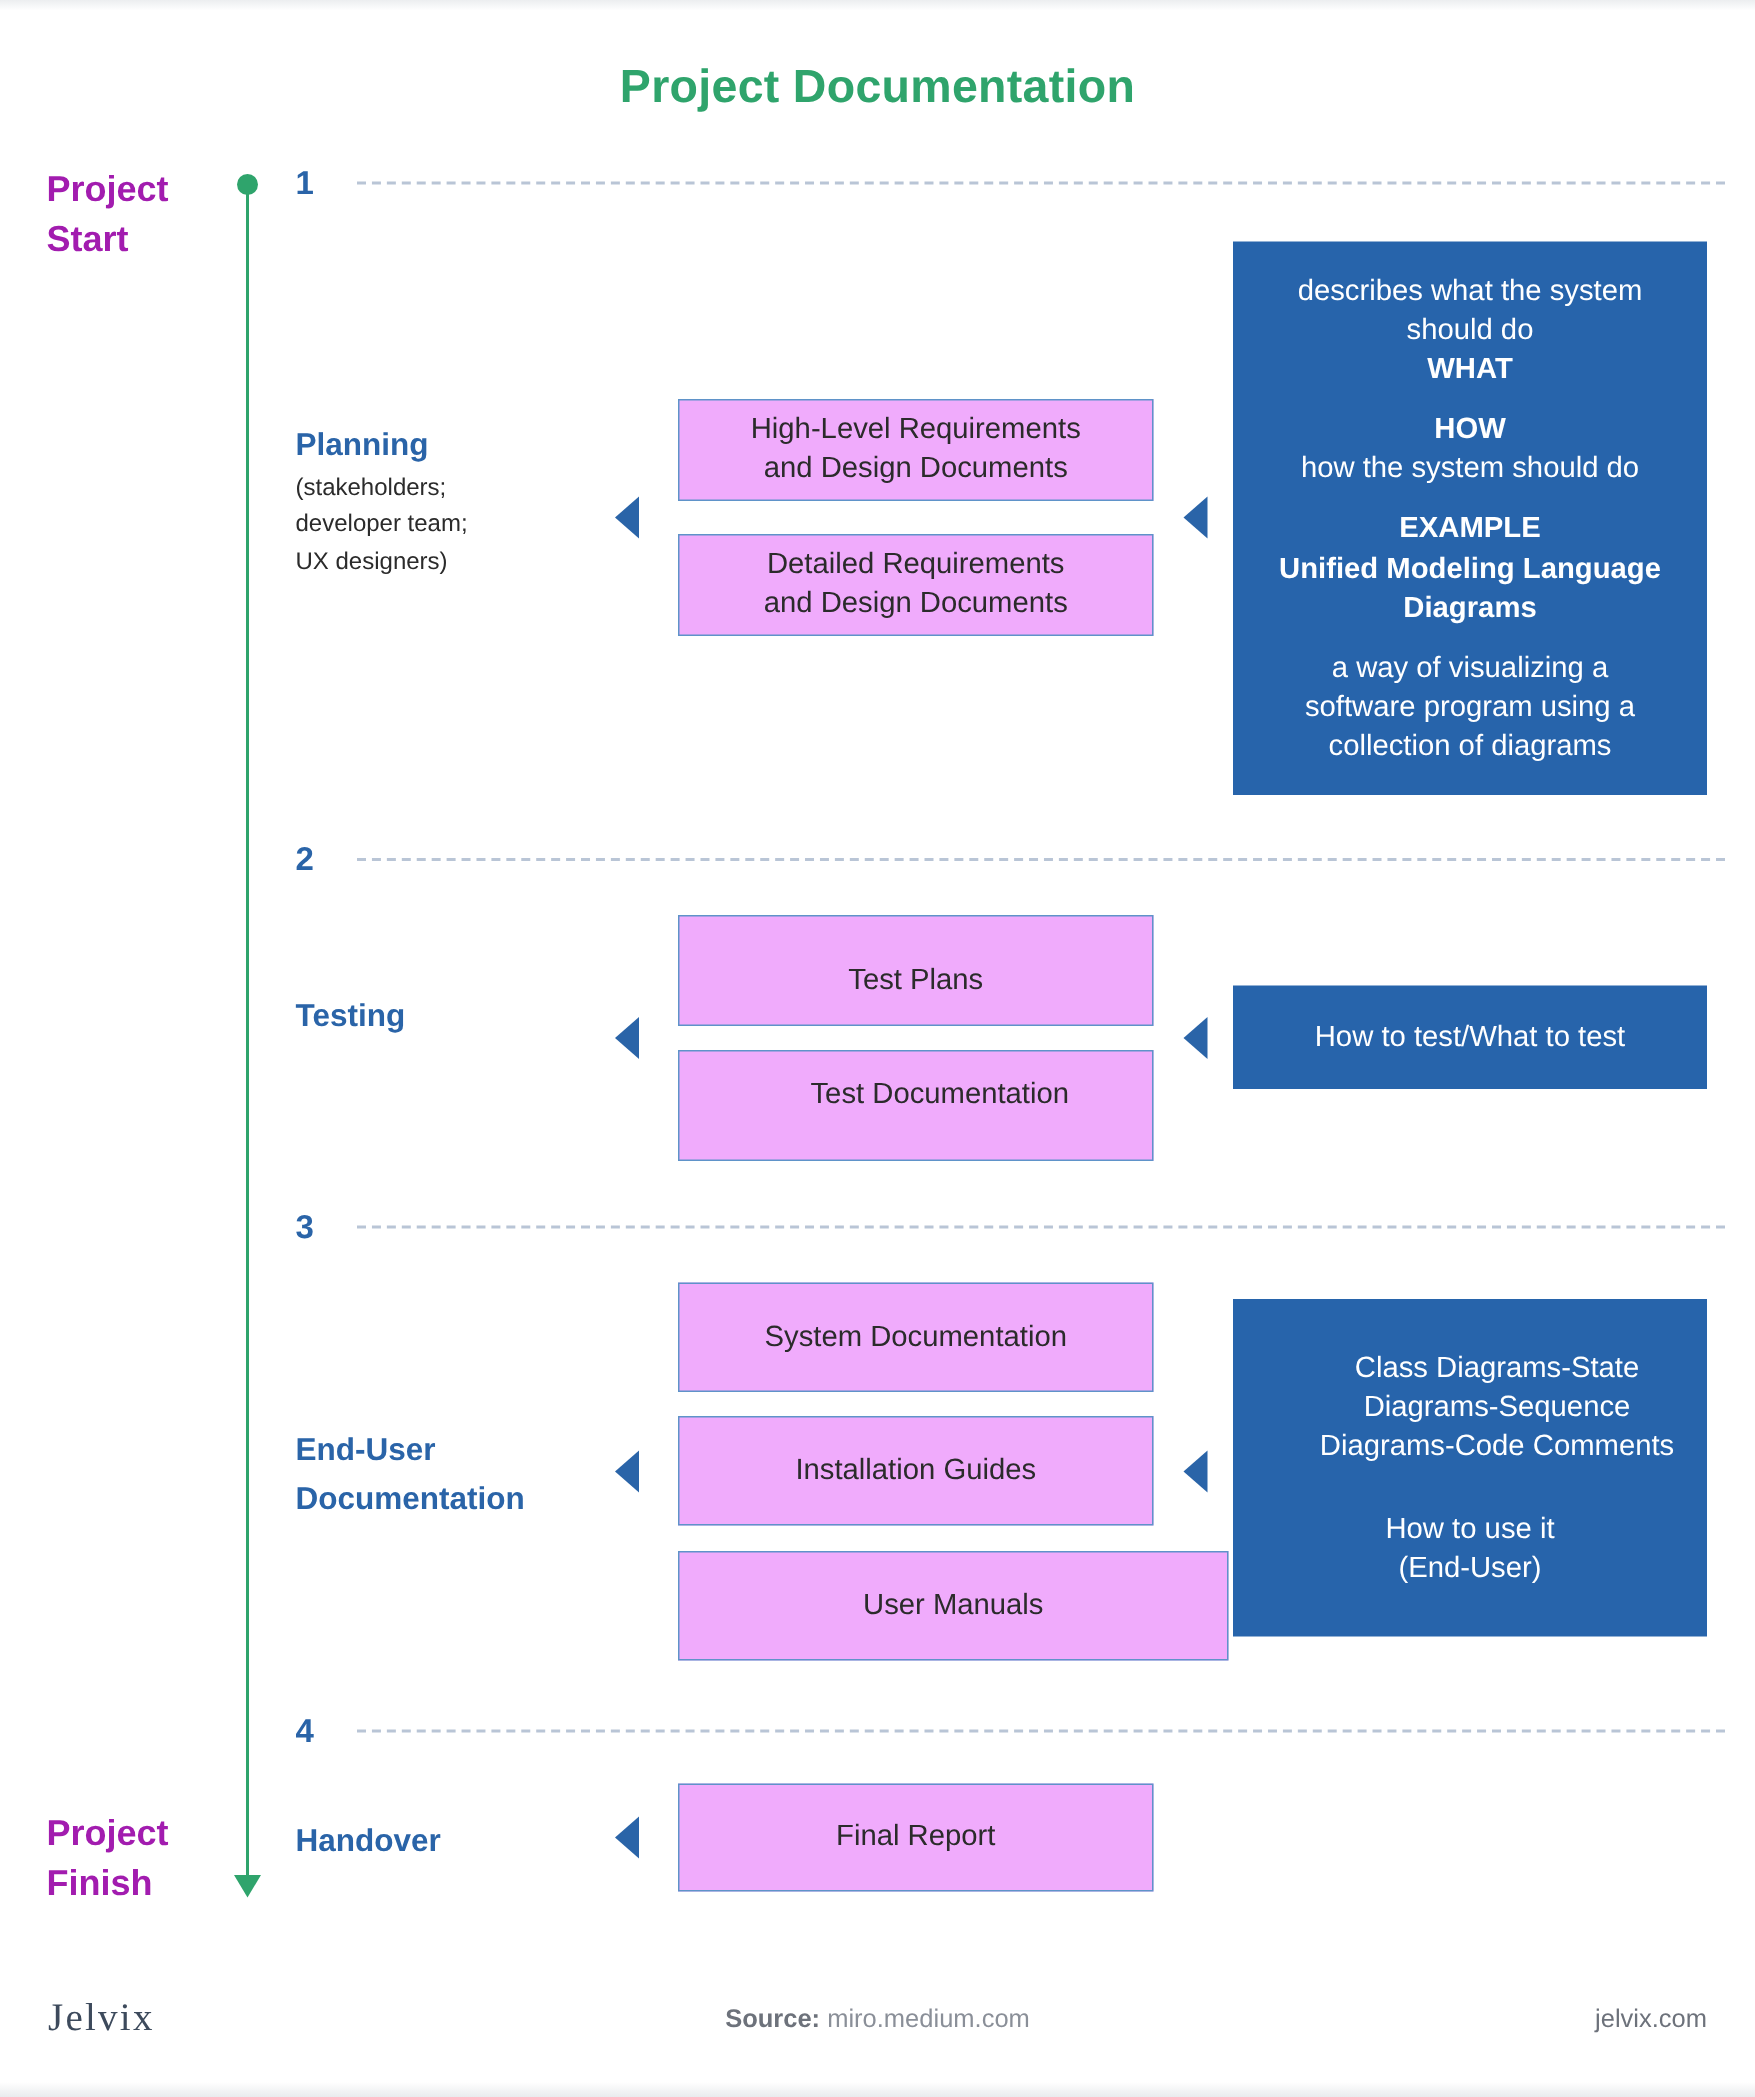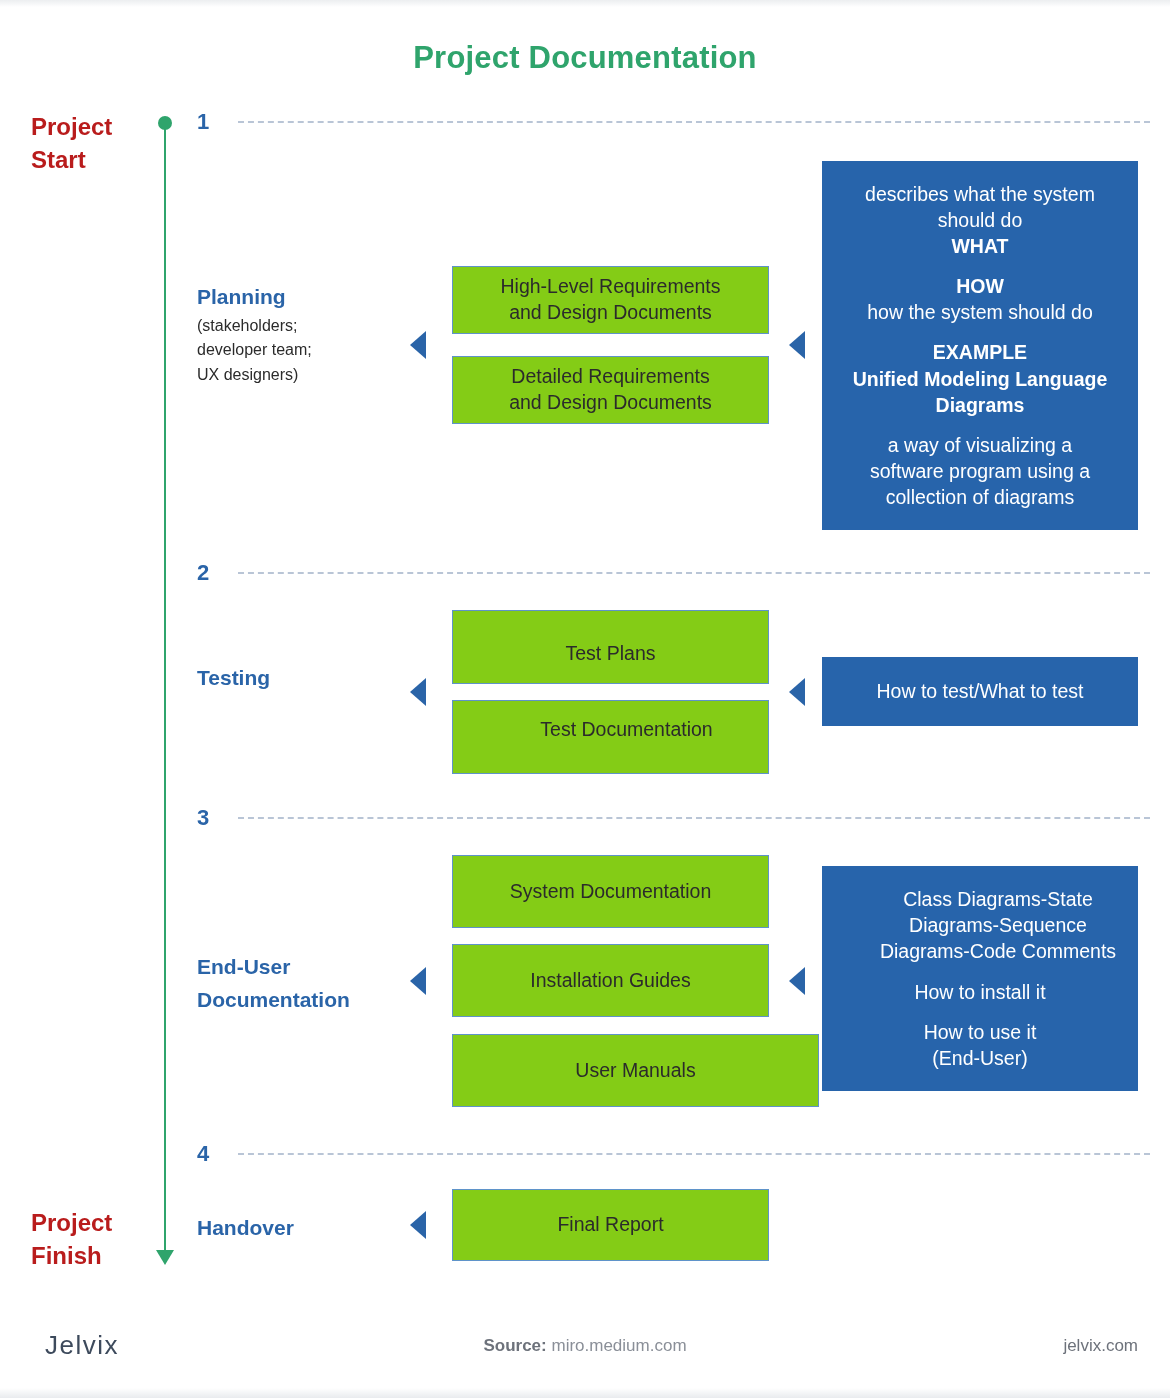--- a/index.html
+++ b/index.html
@@ -45,21 +45,21 @@
   .spine-arrow {
     position: absolute; left: 156px; top: 1250px;
     width: 0; height: 0;
     border-left: 9px solid transparent;
     border-right: 9px solid transparent;
     border-top: 15px solid #2FA46C;
   }
   .edge-label {
     position: absolute; left: 31px;
     font-size: 24px; font-weight: bold; line-height: 1.36;
-    color: #b91c1c;
+    color: #a21caf;
     white-space: pre-line;
   }
   .edge-start { top: 111px; }
   .edge-finish { top: 1207px; }
 
   
   .step-rule { position: absolute; left: 197px; width: 953px; height: 30px; }
   .step-num {
     position: absolute; left: 0; top: 0;
     font-size: 22px; font-weight: bold; color: #2A64A8;
@@ -85,21 +85,21 @@
   .tri {
     position: absolute; width: 0; height: 0;
     border-top: 14px solid transparent;
     border-bottom: 14px solid transparent;
     border-right: 16px solid #2A64A8;
   }
 
   
   .wbox {
     position: absolute;
-    background: #84cc16;
+    background: #f0abfc;
     border: 1.6px solid #5f93c9;
     display: flex; align-items: center; justify-content: center;
     text-align: center;
     font-size: 19.5px; color: #2b2b2b; line-height: 1.32;
   }
   .wbox.lower { align-items: flex-end; padding-bottom: 16px; }
   .wbox.upper { align-items: flex-start; padding-top: 16px; }
 
   
   .bluepanel {
@@ -110,23 +110,23 @@
     display: flex; flex-direction: column; justify-content: center;
     font-size: 19.5px; line-height: 1.34;
   }
   .bluepanel .blk { margin: 0; padding: 0; }
   .bluepanel .hd { font-weight: bold; }
   .bluepanel .gap { height: 14px; }
 
   
   .footer { position: absolute; left: 0; top: 1330px; width: 1170px; height: 40px; }
   .logo {
-    position: absolute; left: 45px; top: 0;
+    position: absolute; left: 32px; top: 0;
     font-size: 26px; color: #3d4a5c;
-    font-family: Liberation Sans, sans-serif;
+    font-family: Liberation Serif, serif;
     letter-spacing: 1.5px;
   }
   .source {
     position: absolute; left: 0; top: 6px; width: 1170px;
     text-align: center; font-size: 17px; color: #8a8f98;
   }
   .source b { color: #6d727b; font-weight: bold; }
   .site {
     position: absolute; right: 32px; top: 6px;
     font-size: 17px; color: #6d727b;
@@ -222,21 +222,20 @@
 <div class="wbox" style="left:452px; top:944px; width:317px; height:73px;">Installation Guides</div>
 <div class="wbox" style="left:452px; top:1034px; width:367px; height:73px;">User Manuals</div>
 
 <div class="tri" style="left:789px; top:967px;"></div>
 
 <div class="bluepanel" style="left:822px; top:866px; width:316px; height:225px;">
   <div class="blk" style="white-space: pre-line; padding-left: 36px;">Class Diagrams-State
 Diagrams-Sequence
 Diagrams-Code Comments</div>
   <div class="gap"></div>
-  <div class="blk">How to install it</div>
   <div class="gap"></div>
   <div class="blk" style="white-space: pre-line;">How to use it
 (End-User)</div>
 </div>
 
 <div class="step-rule" style="top:1142px;">
   <div class="step-num">4</div>
   <div class="step-dash"></div>
 </div>
 

